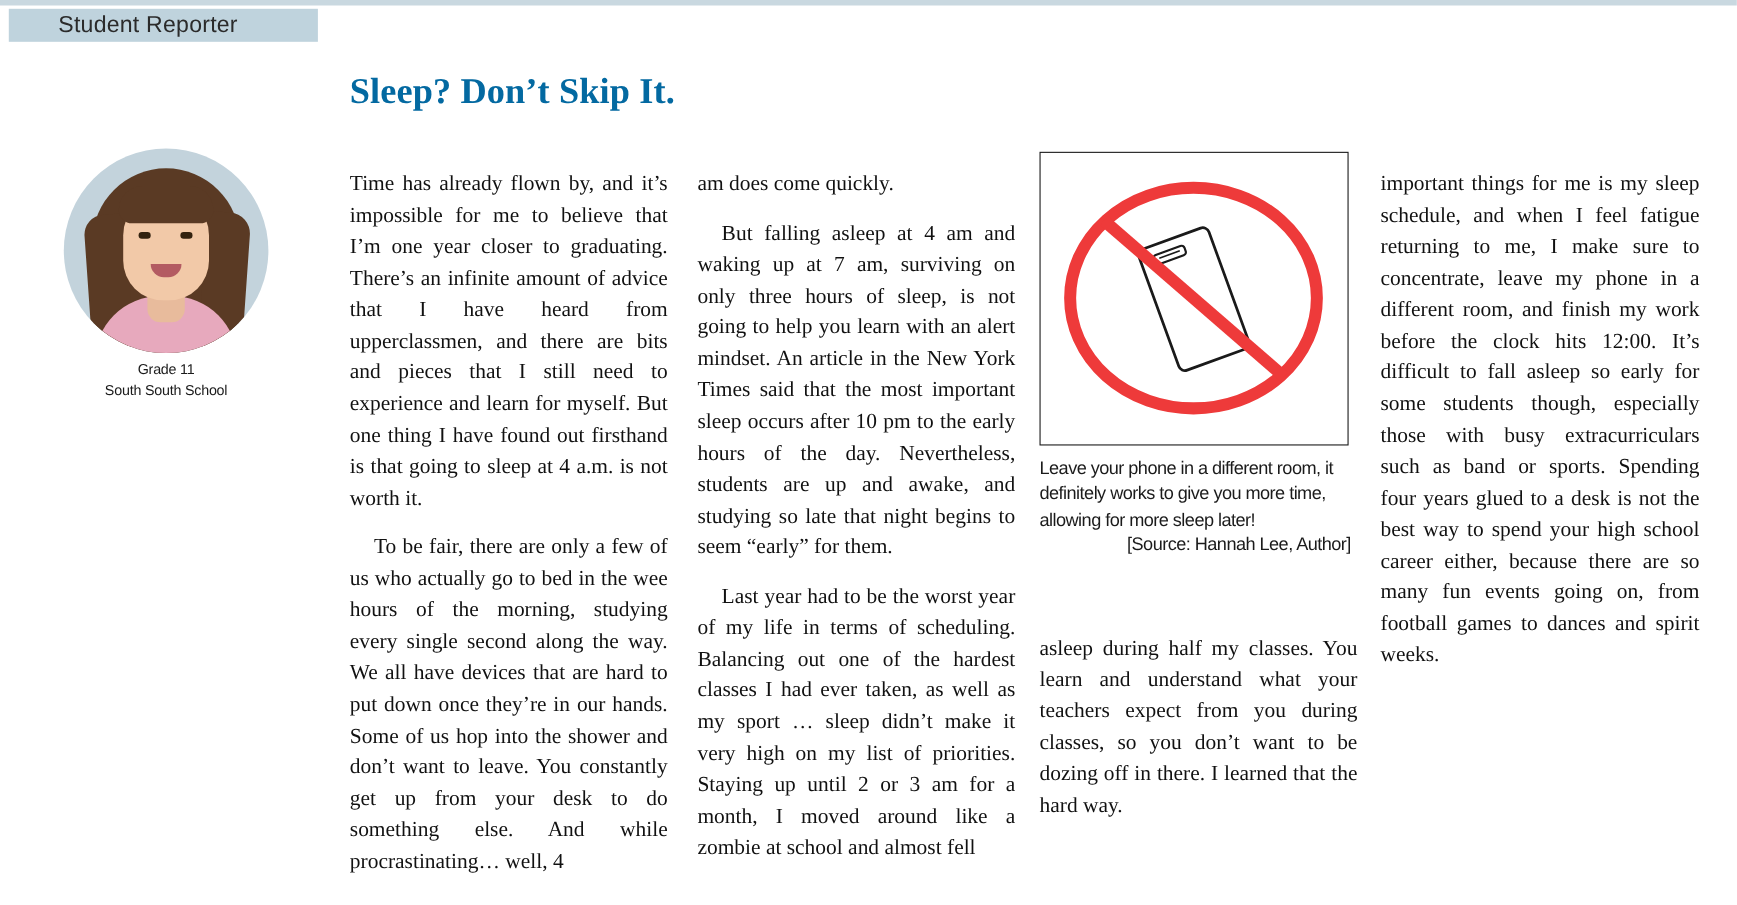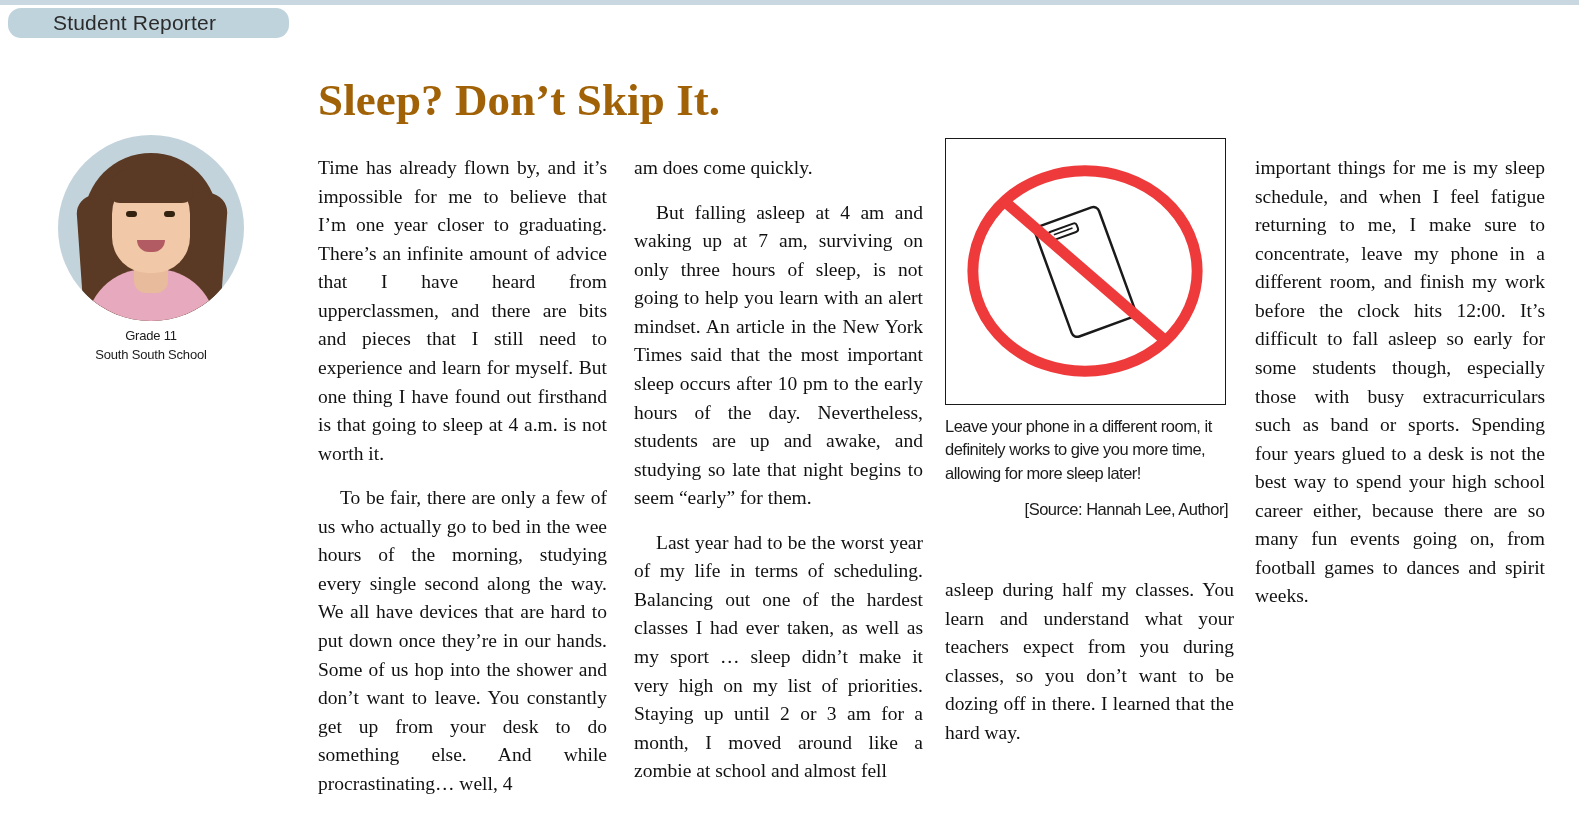--- a/index.html
+++ b/index.html
@@ -27,21 +27,20 @@
   
   .section-banner {
     position: absolute;
     left: 8px; top: 8px;
     width: 281px; height: 30px;
     background: #bfd3dd;
     display: flex;
     align-items: center;
     padding-left: 45px;
     box-sizing: border-box;
-    border-radius: 13px;
   }
   .section-banner .label {
     font-family: "Liberation Sans", sans-serif;
     font-size: 21px;
     color: #2b2b2b;
     letter-spacing: 0.2px;
   }
 
   
   .byline {
@@ -141,22 +140,22 @@
     line-height: 1.45;
     margin-top: 6px;
     letter-spacing: -0.2px;
   }
 
   
   .headline {
     position: absolute;
     left: 318px; top: 44px;
     font-family: "Liberation Serif", serif;
-    font-size: 45px;
-    color: #a16207;
+    font-size: 33px;
+    color: #0369a1;
     letter-spacing: 0.1px;
   }
 
   
   .col {
     position: absolute;
     top: 138px;
     width: 289px;
     font-size: 19.5px;
     line-height: 1.465;
@@ -192,21 +191,21 @@
     color: #1b1b1b;
     margin-top: 10px;
     letter-spacing: -0.5px;
   }
   .figure-source {
     font-family: "Liberation Sans", sans-serif;
     font-size: 16.5px;
     color: #1b1b1b;
     text-align: right;
     letter-spacing: -0.5px;
-    margin-top: 15px;
+    margin-top: 1px;
   }
 </style>
 </head>
 <body>
 
 <div class="top-rule"></div>
 
 <div class="section-banner">
   <span class="label">Student Reporter</span>
 </div>

